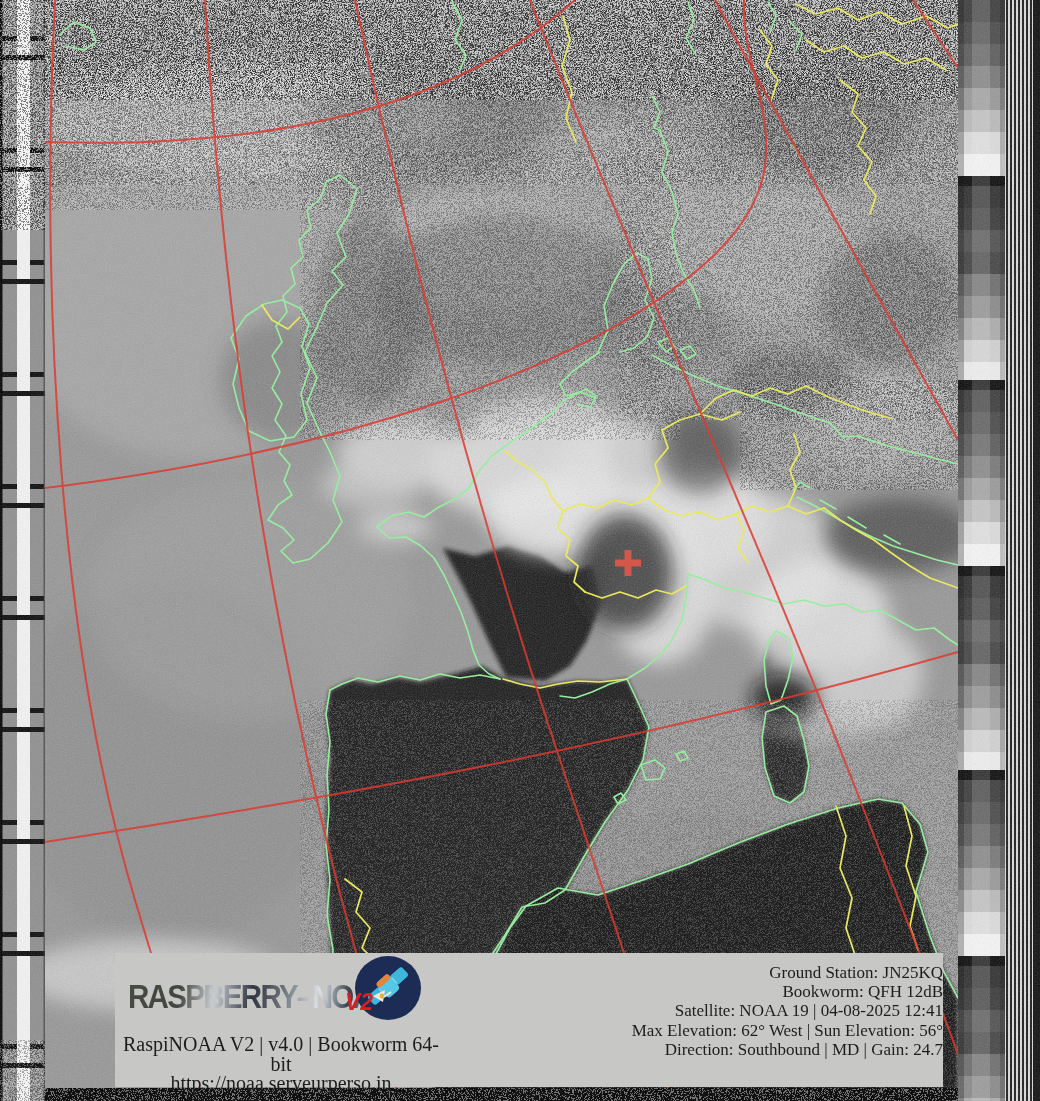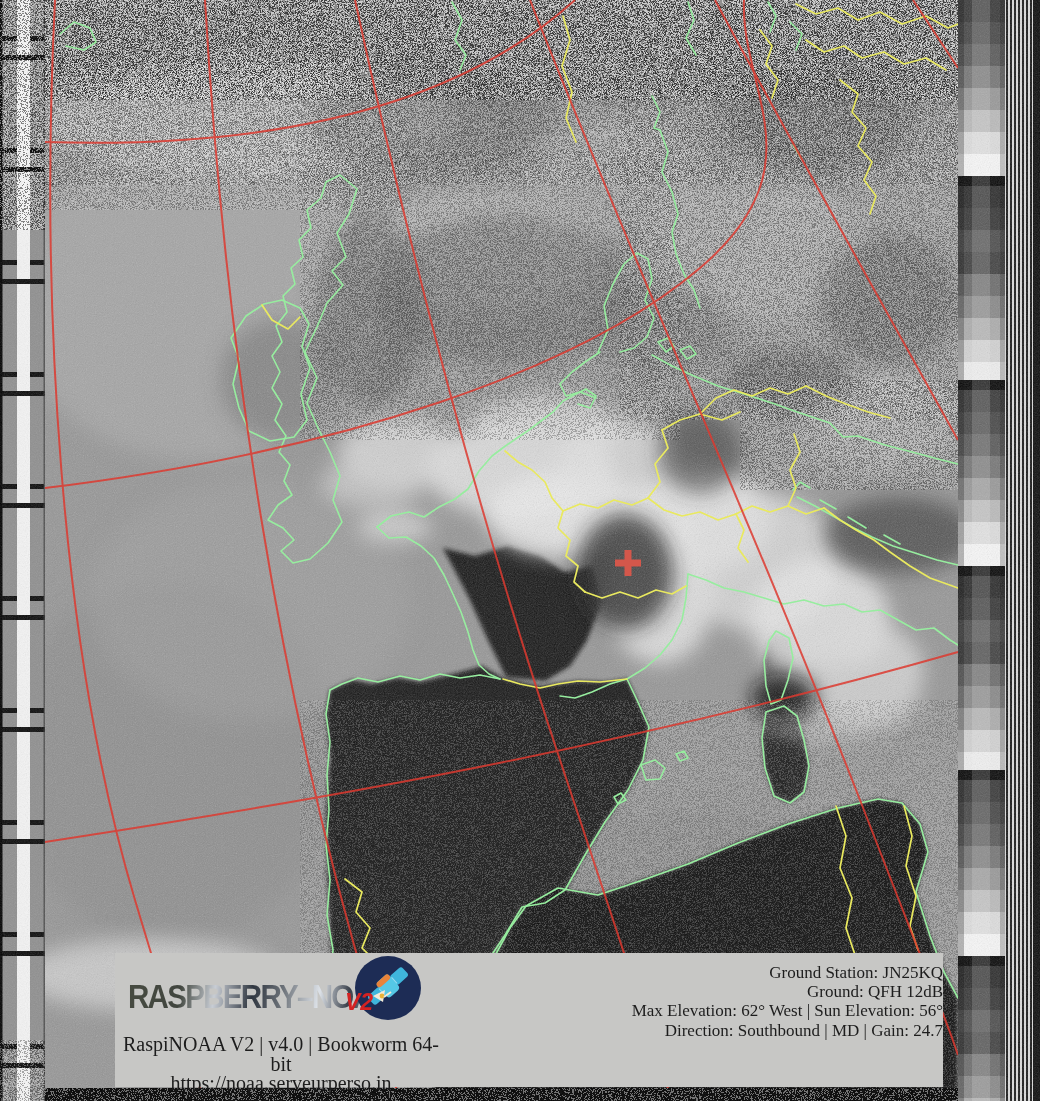--- a/index.html
+++ b/index.html
@@ -285,19 +285,20 @@
         <span class="v2">V2</span>
       </span>
     </div>
     <div class="fleft-text">
       <div>RaspiNOAA V2 | v4.0 | Bookworm 64-bit</div>
       <div>https://noaa.serveurperso.in</div>
     </div>
   </div>
   <div class="fright">
     <div>Ground Station: JN25KQ</div>
-    <div>Ground: QFH 12dB</div>
+    <div>Bookworm: QFH 12dB</div>
+    <div>Satellite: NOAA 19 | 04-08-2025 12:41</div>
     <div>Max Elevation: 62° West | Sun Elevation: 56°</div>
     <div>Direction: Southbound | MD | Gain: 24.7</div>
   </div>
 </div>
 
 </div>
 
 </body></html>

